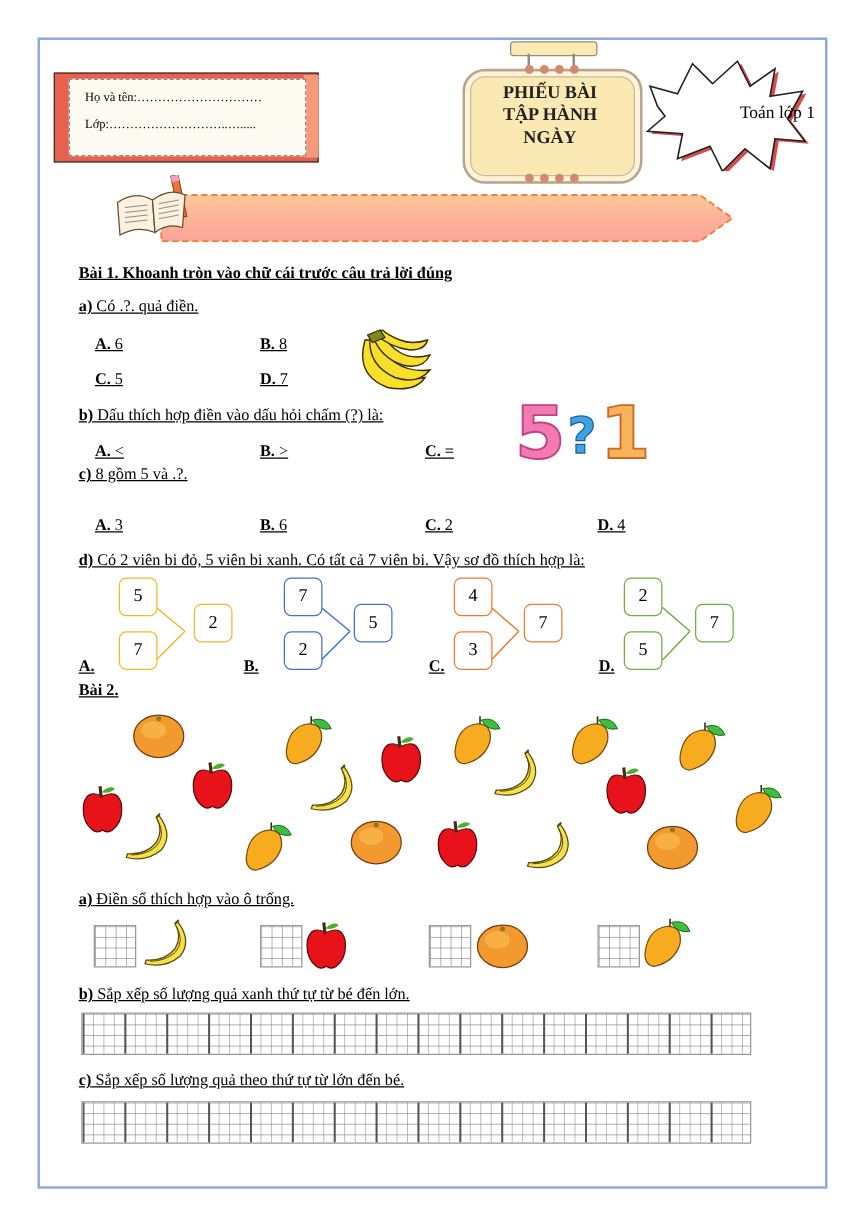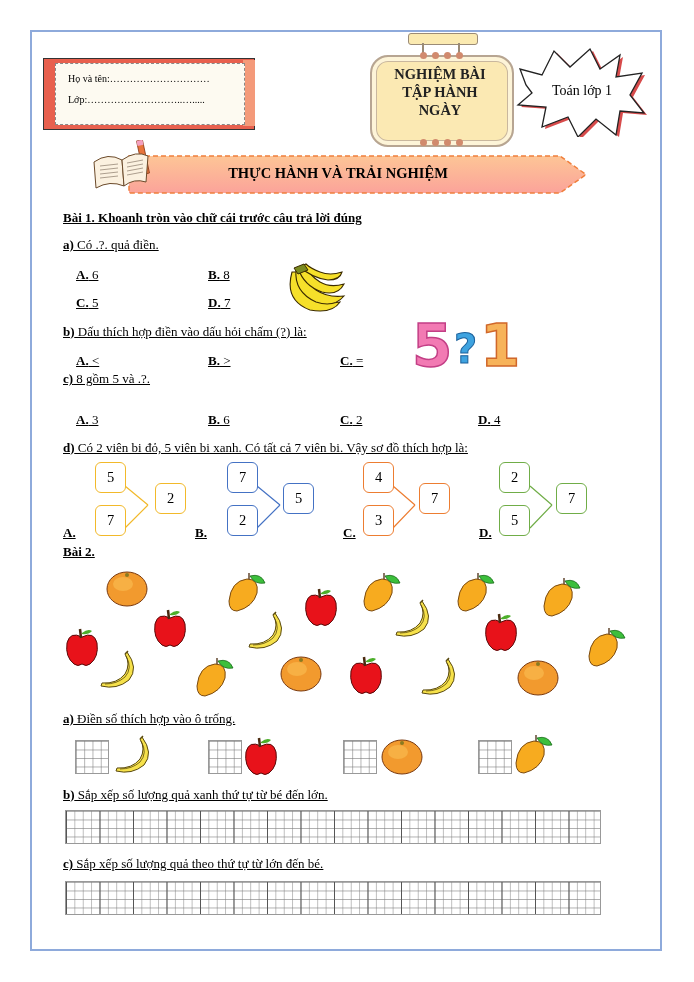--- a/index.html
+++ b/index.html
@@ -16,21 +16,21 @@
   .namebox .line{position:absolute;left:12px;font-size:10px;}
   
   .sign{left:370px;top:45px;width:140px;height:92px;}
   .sign .hanger{position:absolute;left:38px;top:-12px;width:68px;height:10px;background:#fbeab1;border:1.5px solid #9b8b76;border-radius:3px;}
   .sign .rope{position:absolute;top:-2px;width:2px;height:14px;background:#9b8b76;}
   .sign .board{position:absolute;left:0;top:10px;width:140px;height:88px;background:#fbe9b3;border:2px solid #b7a592;border-radius:18px;box-shadow:inset 0 0 0 4px #fdf4d8,inset 0 0 0 5px #c9b79e;}
   .sign .title{position:absolute;left:0;top:20px;width:140px;text-align:center;font-weight:bold;font-size:14.5px;line-height:18px;color:#222;}
   .dot{position:absolute;width:7px;height:7px;border-radius:50%;background:#d18a6d;}
   
   .burst{left:512px;top:47px;width:150px;height:90px;}
-  .burst .label{position:absolute;left:0;top:36px;width:140px;text-align:center;font-size:14px;}
+  .burst .label{position:absolute;left:0;top:36px;width:140px;text-align:right;font-size:14px;}
   
   .banner{left:128px;top:155px;width:460px;height:39px;}
   .banner .label{position:absolute;left:0;top:10px;width:420px;text-align:center;font-weight:bold;font-size:14.5px;}
   .book{left:90px;top:140px;width:66px;height:50px;}
   
   .box{position:absolute;width:31px;height:31px;border:1.4px solid;border-radius:6px;box-sizing:border-box;text-align:center;line-height:29px;font-size:14.5px;background:#fff;}
   .grid{position:absolute;background-color:#fff;box-sizing:border-box;}
   .gsmall{border:1px solid #999;
     background-image:
       linear-gradient(to right, rgba(120,120,120,.6) 1px, transparent 1px),
@@ -65,21 +65,21 @@
   <div class="board"></div>
   <div class="dot" style="left:50px;top:7px"></div>
   <div class="dot" style="left:62px;top:7px"></div>
   <div class="dot" style="left:74px;top:7px"></div>
   <div class="dot" style="left:86px;top:7px"></div>
   <div class="dot" style="left:50px;top:94px"></div>
   <div class="dot" style="left:62px;top:94px"></div>
   <div class="dot" style="left:74px;top:94px"></div>
   <div class="dot" style="left:86px;top:94px"></div>
   <div class="title">
-    <div>NGHIỆM BÀI</div>
+    <div>PHIẾU BÀI</div>
     <div>TẬP HÀNH</div>
     <div>NGÀY</div>
   </div>
 </div>
 
 <div class="abs burst">
   <svg width="150" height="90" viewBox="0 0 150 90">
     <path d="M14 38 L8 22 L30 28 L42 4 L58 20 L78 2 L88 22 L108 8 L104 30 L130 26 L118 48 L132 66 L108 64 L104 88 L84 72 L66 90 L56 70 L30 80 L34 60 L6 58 L20 46 Z" fill="#d74b4b" transform="translate(3,2)"></path>
     <path d="M14 38 L8 22 L30 28 L42 4 L58 20 L78 2 L88 22 L108 8 L104 30 L130 26 L118 48 L132 66 L108 64 L104 88 L84 72 L66 90 L56 70 L30 80 L34 60 L6 58 L20 46 Z" fill="#fff" stroke="#222" stroke-width="1.3"></path>
   </svg>
@@ -89,21 +89,20 @@
 <div class="abs banner">
   <svg width="460" height="39" viewBox="0 0 460 39" style="position:absolute;left:0;top:0">
     <defs>
       <linearGradient id="bg" x1="0" y1="0" x2="0" y2="1">
         <stop offset="0" stop-color="#fdc596"></stop>
         <stop offset="1" stop-color="#fba39a"></stop>
       </linearGradient>
     </defs>
     <polygon points="1,1 432,1 458,19.5 432,38 1,38" fill="url(#bg)" stroke="#f07f3c" stroke-width="1.5" stroke-dasharray="5,3"></polygon>
   </svg>
-  <div class="label">THỰC HÀNH VÀ TRẢI NGHIỆM</div>
 </div>
 <div class="abs book">
   <svg width="66" height="50" viewBox="0 0 66 50">
     <rect x="50" y="0" width="6" height="34" fill="#e8743b" stroke="#8a3a1a" stroke-width="0.8" transform="rotate(-12 53 17)"></rect>
     <rect x="50" y="0" width="6" height="5" fill="#f3a0c0" transform="rotate(-12 53 17)"></rect>
     <path d="M4 22 Q18 12 32 20 L34 46 Q20 40 6 48 Z" fill="#fbf1e0" stroke="#6b4a2a" stroke-width="1"></path>
     <path d="M32 20 Q46 10 58 16 L56 42 Q44 38 34 46 Z" fill="#fbf1e0" stroke="#6b4a2a" stroke-width="1"></path>
     <g stroke="#8a7a6a" stroke-width="0.7">
       <line x1="10" y1="26" x2="28" y2="24"></line>
         <line x1="10" y1="30" x2="28" y2="28"></line>

